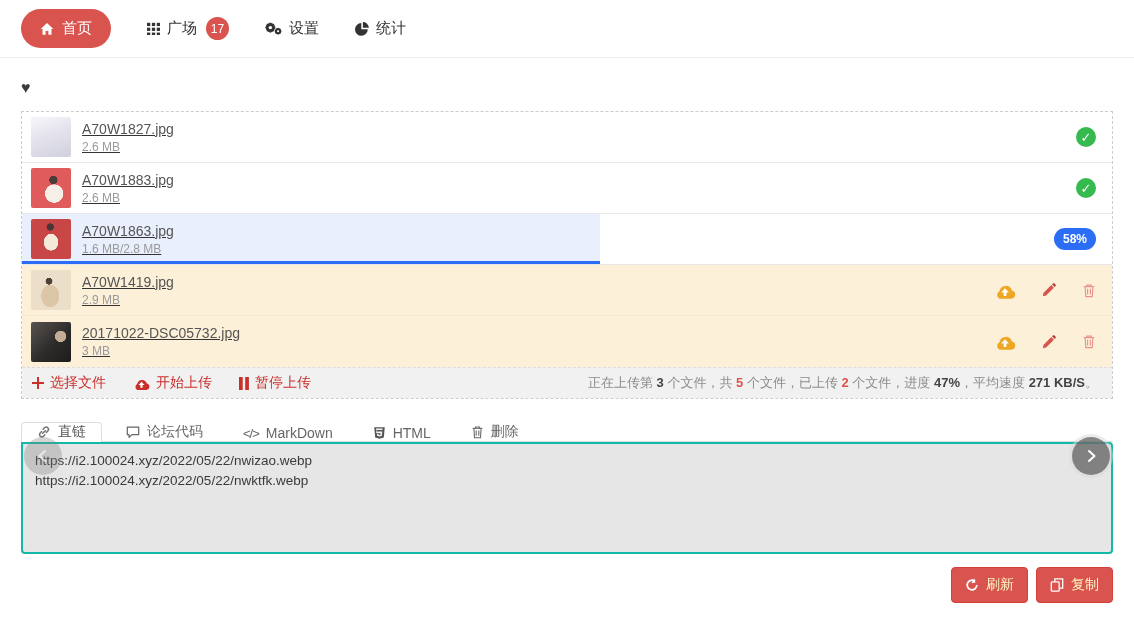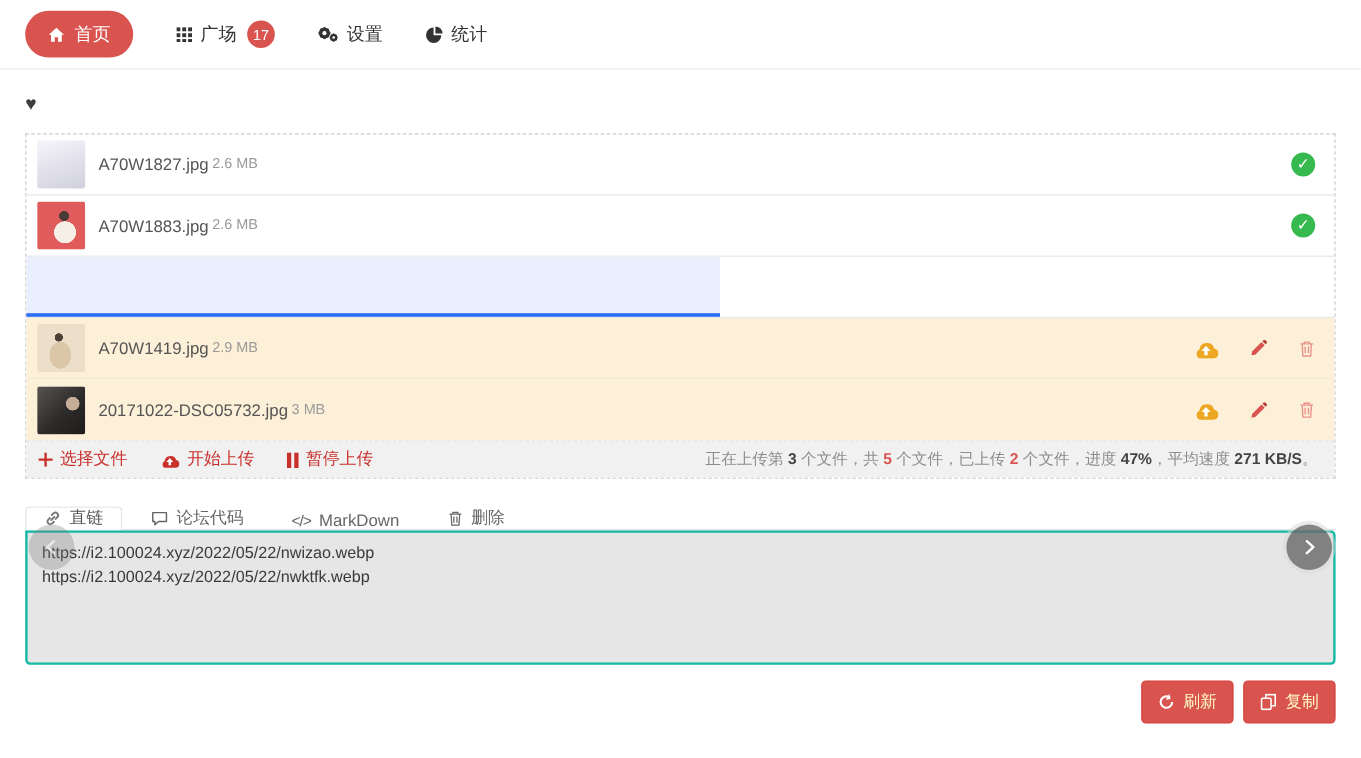--- a/index.html
+++ b/index.html
@@ -34,21 +34,21 @@
   .thumb { width:40px; height:40px; border-radius:2px; margin-right:11px; flex:none; }
   .thumb-1 { background:linear-gradient(160deg,#f3f2f7 10%,#e4e3ed 45%,#d9d9e5 75%,#d0d0de); }
   .thumb-2 { background:radial-gradient(circle at 56% 30%, #4a3a38 0 11%, rgba(74,58,56,0) 12%),
              radial-gradient(circle at 58% 64%, #f6efe7 0 26%, rgba(246,239,231,0) 27%), #e05c5c; }
   .thumb-3 { background:radial-gradient(circle at 48% 20%, #473433 0 9%, rgba(71,52,51,0) 10%),
              radial-gradient(ellipse at 50% 58%, #f4ead9 0 25%, rgba(244,234,217,0) 26%), #c84646; }
   .thumb-4 { background:radial-gradient(circle at 45% 28%, #4e3f39 0 9%, rgba(78,63,57,0) 10%),
              radial-gradient(ellipse at 48% 65%, #dcc6a8 0 30%, rgba(220,198,168,0) 31%), #ecdfca; }
   .thumb-5 { background:radial-gradient(circle at 74% 36%, #c4ad97 0 14%, rgba(196,173,151,0) 15%),
              linear-gradient(135deg,#575350 0%,#2e2c2b 55%,#1c1b1a 100%); }
-  .fmeta { display:flex; gap:3px; }
+  .fmeta { display:flex; flex-direction:column; gap:3px;text-decoration:underline; }
   .fname { font-size:14px; color:#555; }
   .fsize { font-size:12px; color:#9a9a9a; }
   .row-right { margin-left:auto; display:flex; align-items:center; gap:26px; padding-right:7px; }
   .check-badge { width:20px; height:20px; border-radius:50%; background:#36b94e; color:#fff;
     font-size:13px; font-weight:bold; display:flex; align-items:center; justify-content:center; }
   .pct-badge { background:#2c6df5; color:#fff; font-size:12px; font-weight:bold;
     padding:4px 9px; border-radius:999px; }
   .icon-btn { background:none; border:none; padding:0; cursor:pointer; display:inline-flex; }
   
   .toolbar { display:flex; align-items:center; background:#f1f1f1; border-top:1px dashed #ddd; padding:5px 10px; height:31px; }
@@ -160,20 +160,30 @@
         <span class="fsize">2.6 MB</span>
       </div>
       <div class="row-right">
         <span class="check-badge">✓</span>
       </div>
     </div>
   </div>
 
   <div class="file-row">
     <div class="progress-fill" style="width: 53%;"></div>
+    <div class="row-inner">
+      <div class="thumb thumb-3"></div>
+      <div class="fmeta">
+        <span class="fname">A70W1863.jpg</span>
+        <span class="fsize">1.6 MB/2.8 MB</span>
+      </div>
+      <div class="row-right">
+        <span class="pct-badge">58%</span>
+      </div>
+    </div>
   </div>
 
   <div class="file-row queued">
     <div class="row-inner">
       <div class="thumb thumb-4"></div>
       <div class="fmeta">
         <span class="fname">A70W1419.jpg</span>
         <span class="fsize">2.9 MB</span>
       </div>
       <div class="row-right">
@@ -295,20 +305,29 @@
       </svg>
     </span>
     <span>论坛代码</span>
   </button>
   <button class="tab">
     <span class="code-glyph">&lt;/&gt;</span>
     <span>MarkDown</span>
   </button>
   <button class="tab">
     <span class="ico">
+      <svg viewBox="0 0 16 16" width="13" height="14">
+        <path fill="#555" d="M1.5 1h13l-1.2 12.6L8 15.2l-5.3-1.6z"></path>
+        <path fill="#fff" opacity=".92" d="M11.6 4.3H4.3l.2 1.8h6.9l-.5 5.2-2.9.9-2.9-.9-.2-2.1h1.8l.1 1.1 1.2.3 1.2-.3.2-2.1H4.1L3.7 2.6h8.1z"></path>
+      </svg>
+    </span>
+    <span>HTML</span>
+  </button>
+  <button class="tab">
+    <span class="ico">
       <svg viewBox="0 0 16 17" width="13" height="14" fill="none" stroke="#666" stroke-width="1.3">
         <path d="M2 4h12"></path>
           <path d="M5.5 4V2.3h5V4"></path>
           <path d="M3.6 4l.7 11.5h7.4L12.4 4"></path>
         <path d="M6.4 6.5v6.5M9.6 6.5v6.5"></path>
       </svg>
     </span>
     <span>删除</span>
   </button>
 </div>

